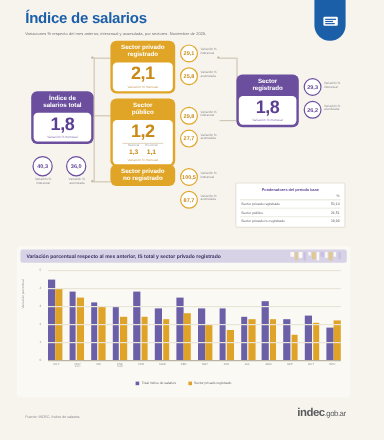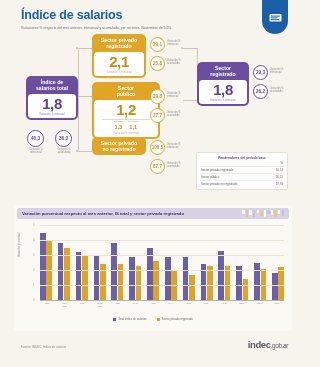--- a/index.html
+++ b/index.html
@@ -185,21 +185,21 @@
     <span>29,1</span>
   </div>
   <div class="clab" style="left:167px;top:6px;white-space:pre-line;">Variación %
 interanual</div>
   <div class="circ y" style="left:150px;top:22px;width:15px;height:15px;">
     <span>25,8</span>
   </div>
   <div class="clab" style="left:167px;top:25px;white-space:pre-line;">Variación %
 acumulada</div>
 
-  <div class="card y-card" style="left:92px;top:48px;width:68px;">
+  <div class="card y-card" style="left:92px;top:48px;width:54px;">
     <div class="cap" style="white-space:pre-line;">Sector
 público</div>
     <div class="valbox">
       <div class="val">1,2</div>
       <div class="subline"></div>
       <div class="subvals">
         <div class="sv">
           <div class="sv-lab">Nacional</div>
           <div class="sv-num">1,3</div>
         </div>

